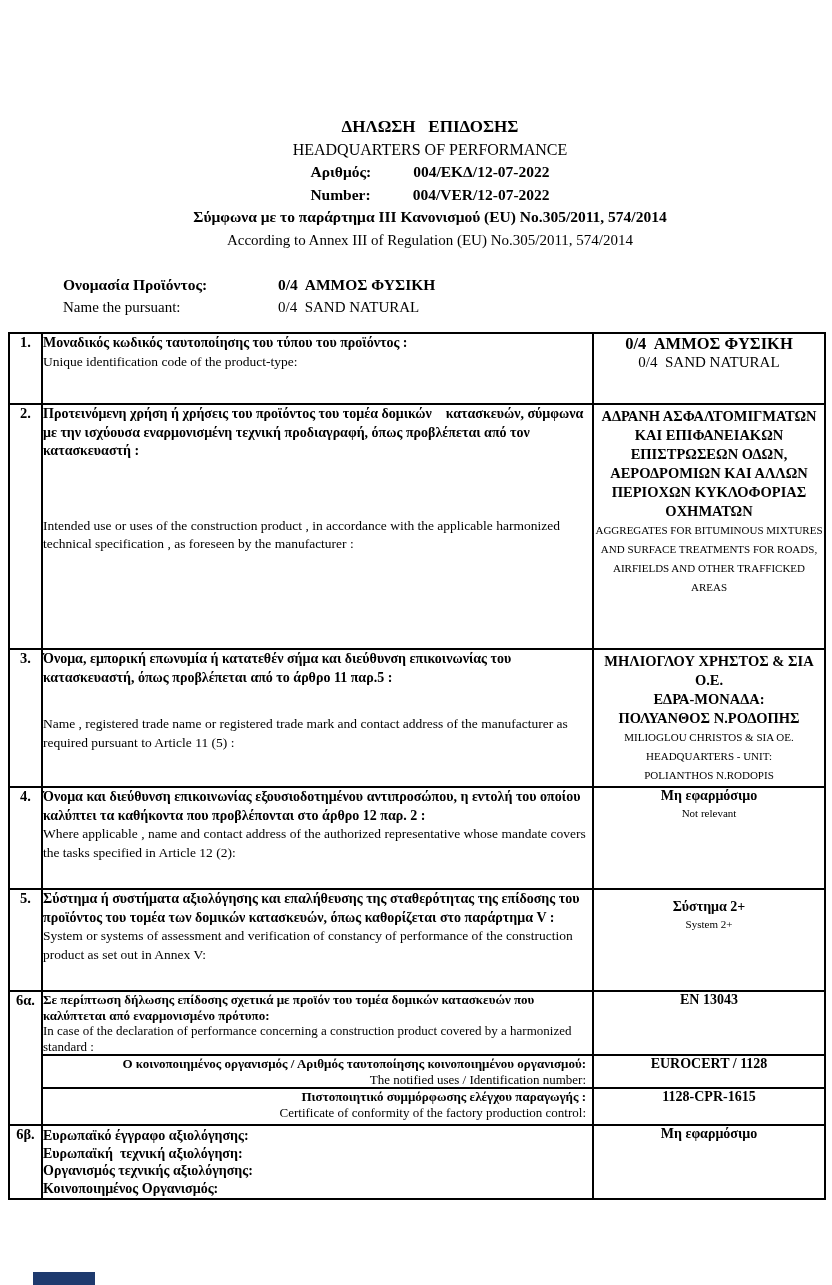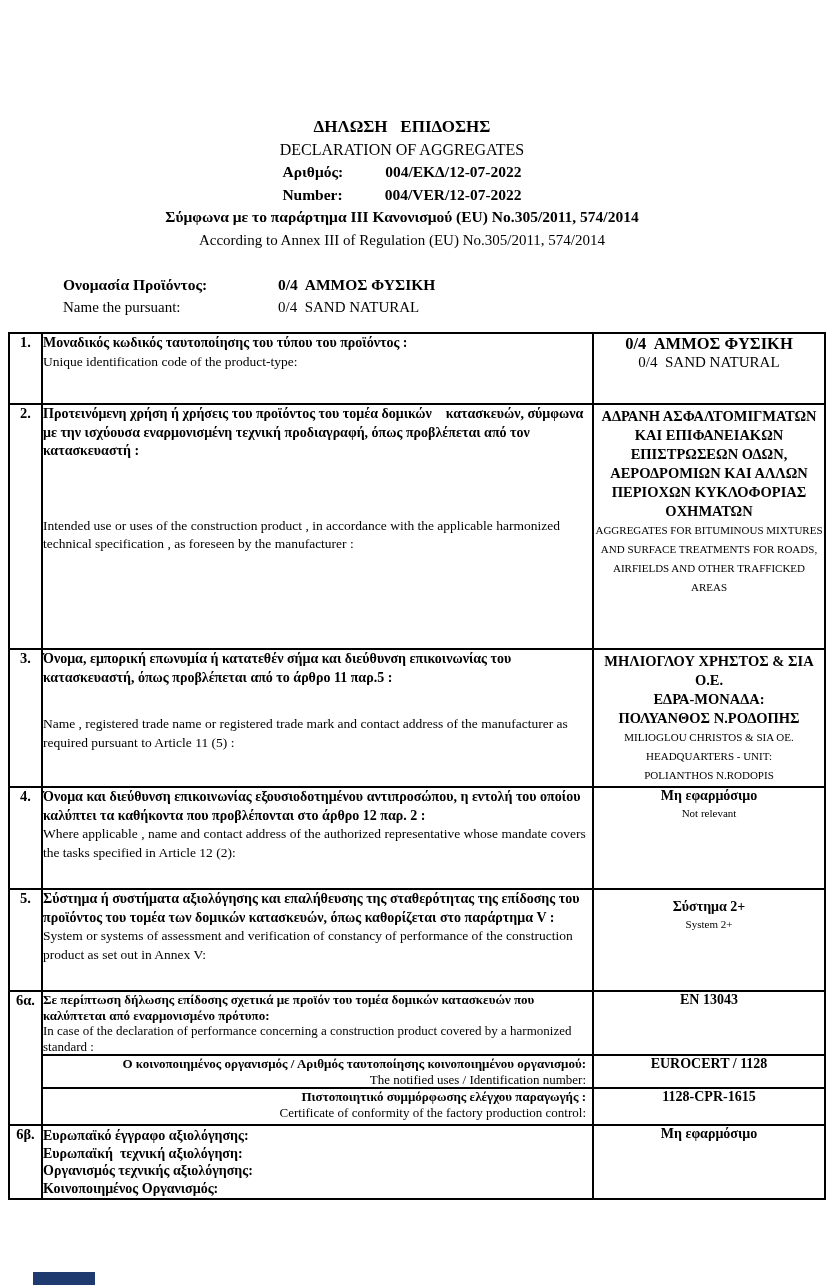--- a/index.html
+++ b/index.html
@@ -8,21 +8,21 @@
     position:relative;
     width:832px;height:1285px;
     background:#ffffff;
     font-family:"Liberation Serif","DejaVu Serif",serif;
     color:#000;
     overflow:hidden;
   }
   [data-bind]{white-space:pre-wrap;}
 
   
-  .header{position:absolute;top:116px;left:0;width:804px;text-align:center;line-height:22.5px;}
+  .header{position:absolute;top:116px;left:0;width:804px;text-align:center;line-height:22.5px;padding-left:28px;}
   .hline{display:flex;justify-content:center;gap:42px;line-height:22.5px;}
   .h-title-el{font-weight:bold;font-size:17px;}
   .h-title-en{font-size:16px;}
   .h-num{font-weight:bold;font-size:15.5px;}
   .h-reg-el{font-weight:bold;font-size:15.5px;}
   .h-reg-en{font-size:15px;}
 
   
   .product{position:absolute;top:274px;left:63px;width:700px;line-height:22px;}
   .prow{display:grid;grid-template-columns:215px auto;}
@@ -69,21 +69,21 @@
   
   .footer-fragment{position:absolute;left:33px;top:1272px;width:62px;height:13px;background:#1e3a6e;}
 </style>
 </head>
 <body>
 
 <div class="page">
 
   <div class="header">
     <div class="h-title-el" data-bind="doc.header.title_el">ΔΗΛΩΣΗ   ΕΠΙΔΟΣΗΣ</div>
-    <div class="h-title-en" data-bind="doc.header.title_en">DECLARATION OF AGGREGATES</div>
+    <div class="h-title-en" data-bind="doc.header.title_en">HEADQUARTERS OF PERFORMANCE</div>
     <div class="hline">
       <span class="h-num" data-bind="doc.header.number_label_el">Αριθμός:</span>
       <span class="h-num" data-bind="doc.header.number_value_el">004/ΕΚΔ/12-07-2022</span>
     </div>
     <div class="hline">
       <span class="h-num" data-bind="doc.header.number_label_en">Number:</span>
       <span class="h-num" data-bind="doc.header.number_value_en">004/VER/12-07-2022</span>
     </div>
     <div class="h-reg-el" data-bind="doc.header.regulation_el">Σύμφωνα με το παράρτημα III Κανονισμού (EU) No.305/2011, 574/2014</div>
     <div class="h-reg-en" data-bind="doc.header.regulation_en">According to Annex III of Regulation (EU) No.305/2011, 574/2014</div>

